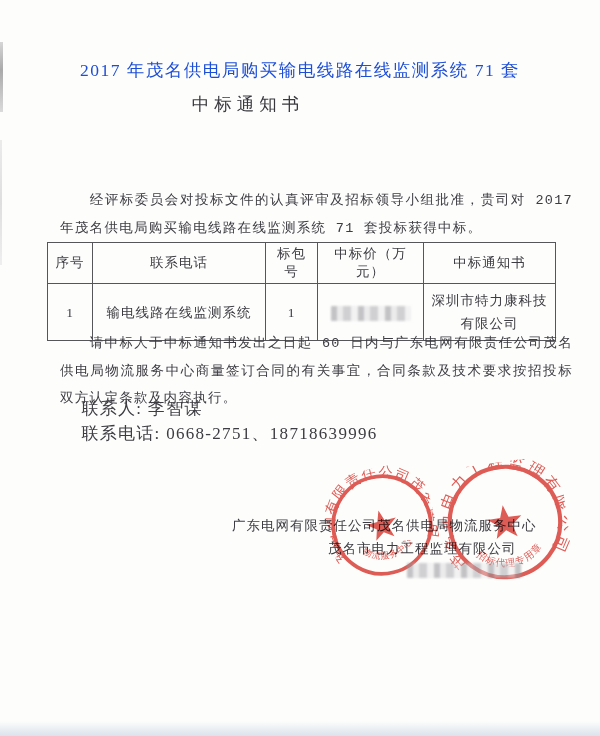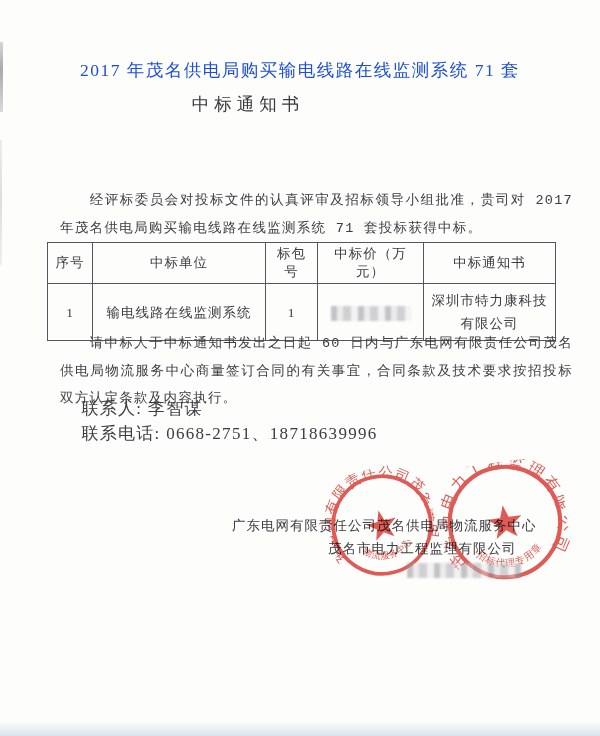--- a/index.html
+++ b/index.html
@@ -113,21 +113,21 @@
     <colgroup>
       <col style="width:45px">
         <col style="width:173px">
         <col style="width:52px">
         <col style="width:106px">
         <col style="width:132px">
     </colgroup>
     <thead>
       <tr>
         <th>序号</th>
-        <th>中标单位</th>
+        <th>联系电话</th>
         <th>标包号</th>
         <th>中标价（万元）</th>
         <th>中标通知书</th>
       </tr>
     </thead>
     <tbody>
       <tr>
         <td>1</td>
         <td>输电线路在线监测系统</td>
         <td>1</td>

